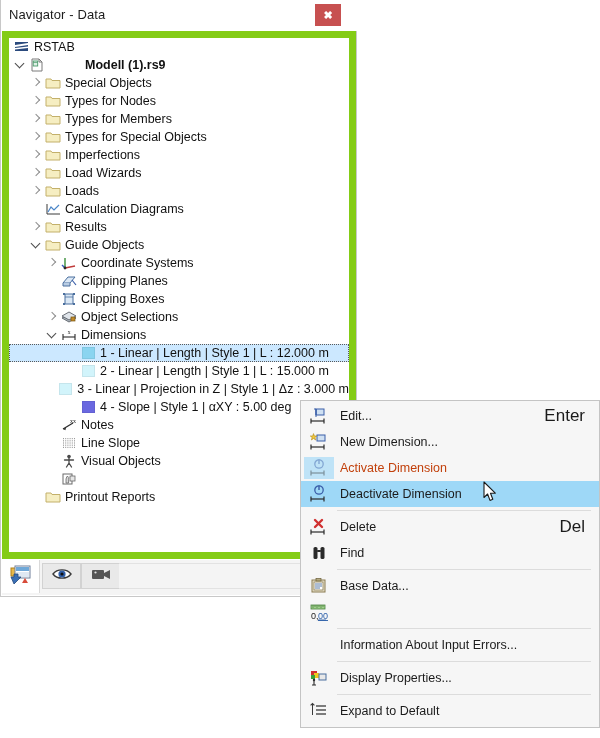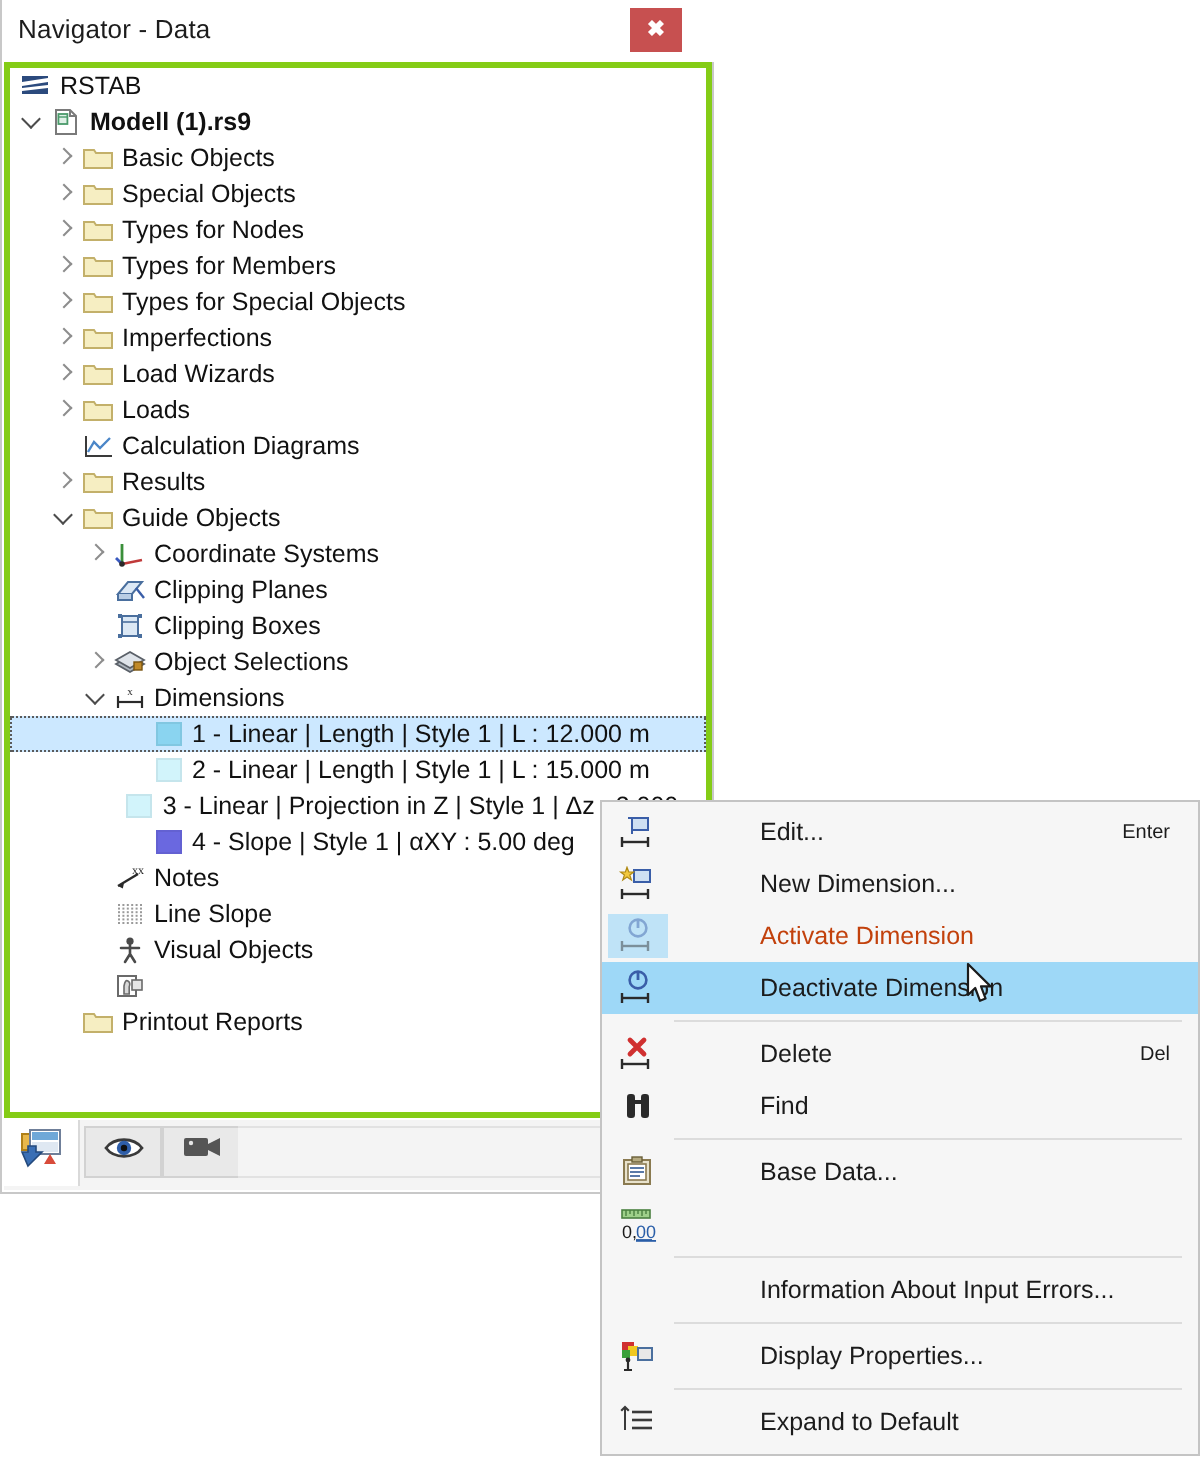--- a/index.html
+++ b/index.html
@@ -55,37 +55,37 @@
     font-weight: bold;
   }
 
   
   .tree-panel {
     position: absolute;
     left: 1px; top: 31px;
     width: 354px;
     height: 528px;
     background: #ffffff;
-    border: 3px solid #84cc16;
+    border: 7px solid #84cc16;
     box-sizing: border-box;
     overflow: hidden;
     text-align: center;
   }
   .trow {
     position: relative;
     height: 18px;
     line-height: 18px;
     white-space: nowrap;
     font-size: 12.5px;
     color: #111111;
     display: flex;
     align-items: center;
   }
   .trow .lbl { display: inline-block; }
-  .trow.bold .lbl { font-weight: bold; }
+  .trow.bold .lbl { font-weight: bold; margin-left: 36px; }
 
   .expander {
     width: 15px;
     min-width: 15px;
     height: 18px;
     display: inline-block;
     position: relative;
     cursor: pointer;
   }
   .expander.collapsed::after {
@@ -194,26 +194,25 @@
   }
   .mitem .micon {
     width: 30px; min-width: 30px;
     height: 22px;
     display: flex; align-items: center; justify-content: center;
     margin-left: 3px;
   }
   .mitem .mlabel {
     flex: 1;
     padding-left: 6px;
-    margin-left: 40px;
   }
   .mitem .maccel {
     padding-right: 14px;
     color: #1b1b1b;
-    font-size: 10px;
+    font-size: 17px;
   }
   .mitem.disabled .mlabel { color: #c2410c; }
   .mitem.highlight { background: #9ed8f7; }
   .msep {
     height: 1px;
     background: #dcdcdc;
     margin: 3px 8px 3px 36px;
   }
 
   .cursor {
@@ -253,30 +252,20 @@
             <span class="expander expanded"></span>
             <span class="ico">
               <svg width="16" height="14" viewBox="0 0 16 14">
                 <path d="M3 1 L10 1 L13 4 L13 13 L3 13 Z" fill="#ffffff" stroke="#7a7a7a" stroke-width="1"></path>
                 <path d="M10 1 L10 4 L13 4" fill="none" stroke="#7a7a7a" stroke-width="1"></path>
                 <rect x="4.2" y="3" width="4.5" height="5" fill="#dff0e6" stroke="#4a9a6a" stroke-width="0.9"></rect>
                 <line x1="4.2" y1="4.5" x2="8.7" y2="4.5" stroke="#4a9a6a" stroke-width="0.7"></line>
               </svg>
             </span>
             <span class="lbl">Modell (1).rs9</span>
-          </div>
-          <div class="trow">
-            <span class="spacer" style="width: 20px;"></span>
-            <span class="expander collapsed"></span>
-            <span class="ico">
-              <svg width="16" height="14" viewBox="0 0 16 14">
-                <path d="M1 3 L6 3 L7 4.5 L15 4.5 L15 12 L1 12 Z" fill="#f6eec2" stroke="#c3b06a" stroke-width="1"></path>
-              </svg>
-            </span>
-            <span class="lbl">Basic Objects</span>
           </div>
           <div class="trow">
             <span class="spacer" style="width: 20px;"></span>
             <span class="expander collapsed"></span>
             <span class="ico">
               <svg width="16" height="14" viewBox="0 0 16 14">
                 <path d="M1 3 L6 3 L7 4.5 L15 4.5 L15 12 L1 12 Z" fill="#f6eec2" stroke="#c3b06a" stroke-width="1"></path>
               </svg>
             </span>
             <span class="lbl">Special Objects</span>

